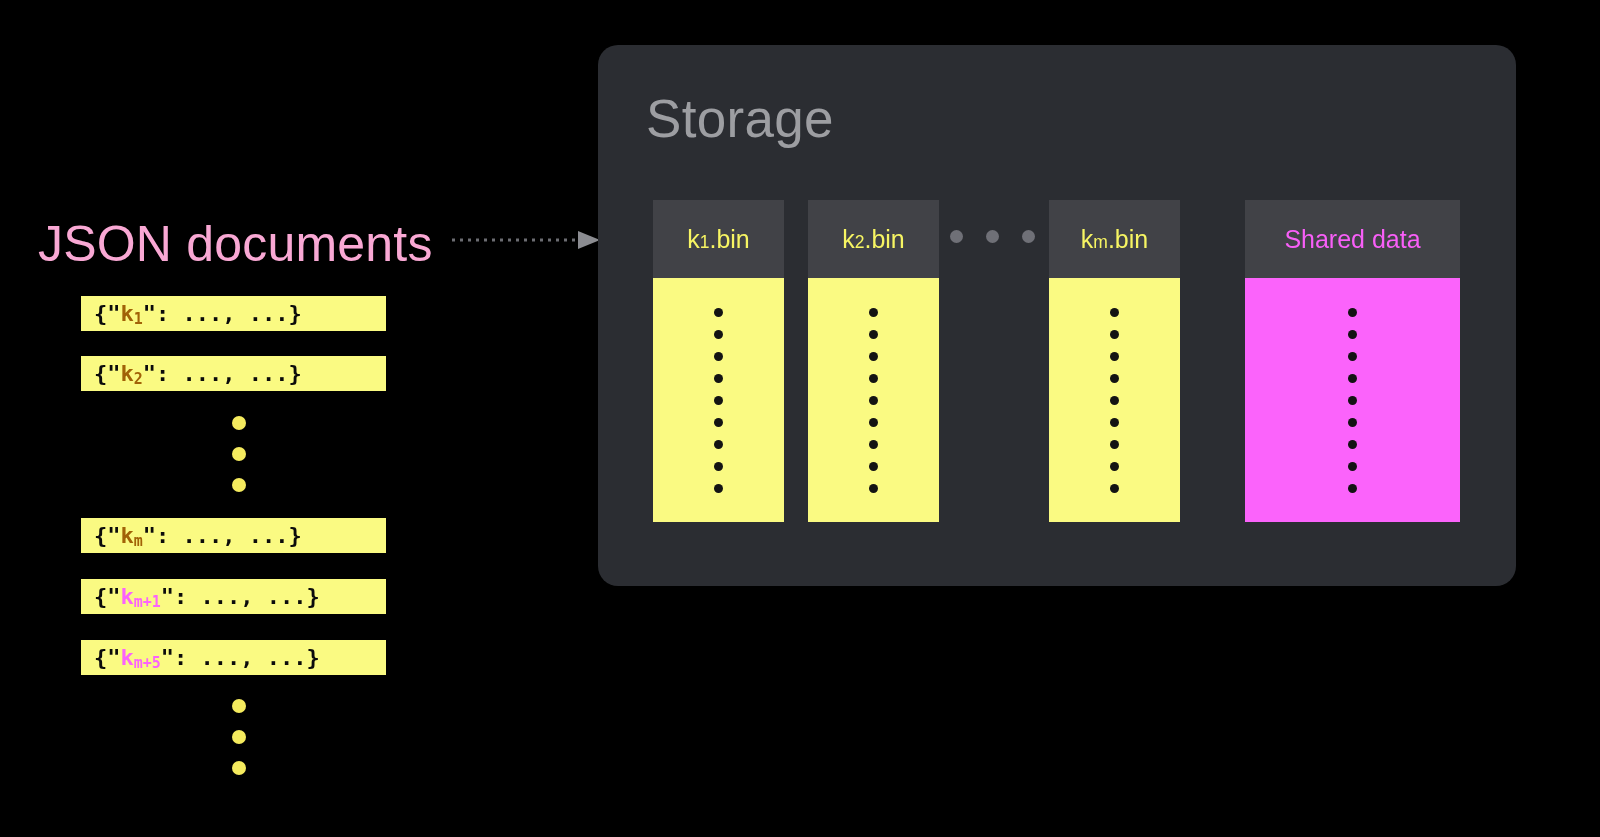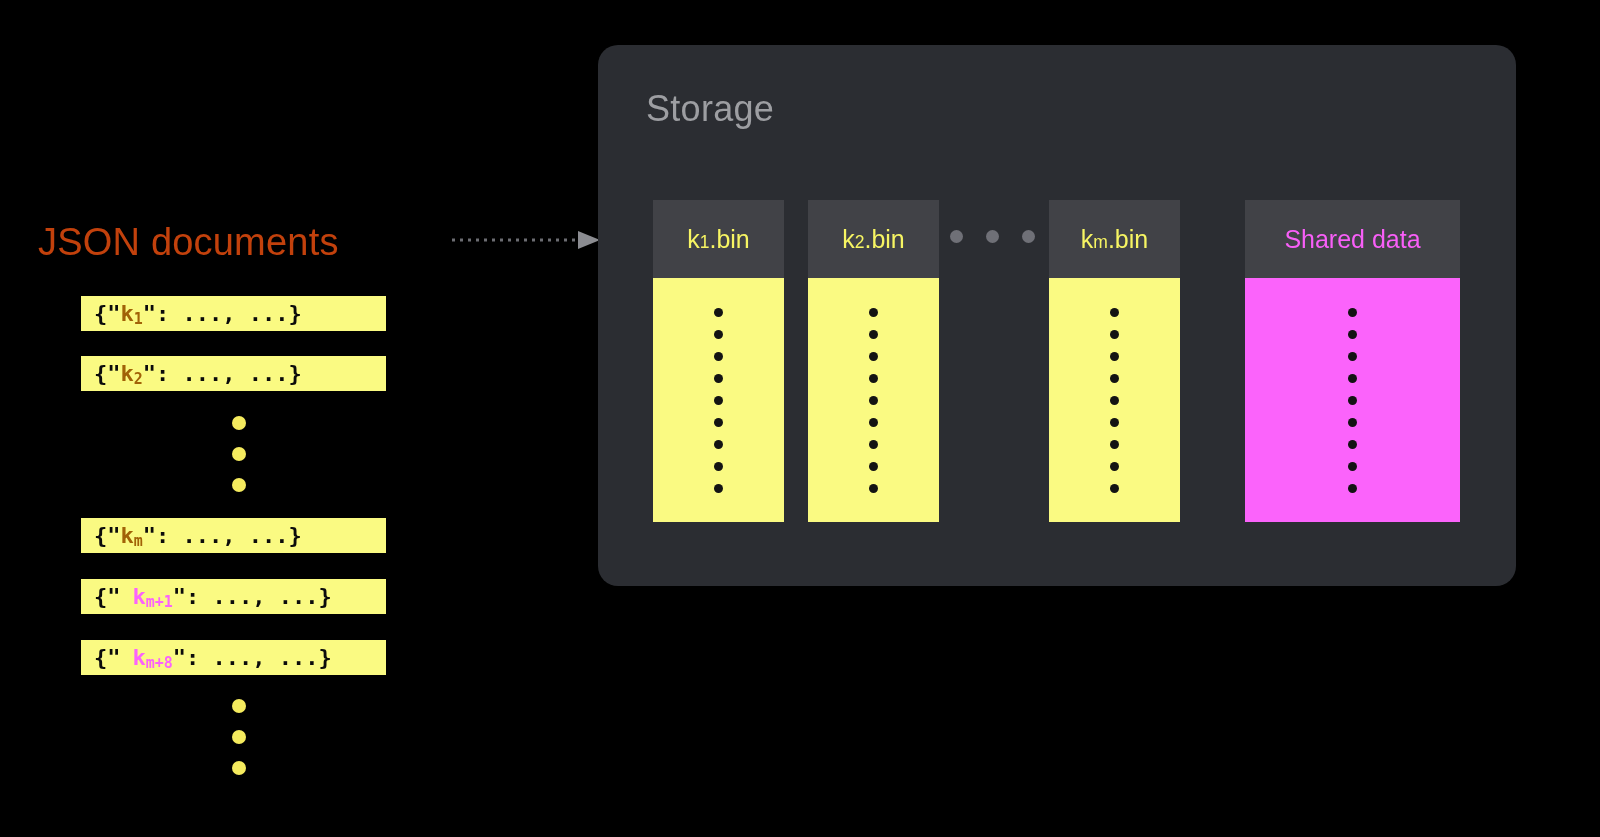--- a/index.html
+++ b/index.html
@@ -21,23 +21,23 @@
     position: absolute;
     left: 0;
     top: 0;
     width: 600px;
     height: 837px;
   }
 
   #json-documents-label {
     position: absolute;
     left: 38px;
-    top: 221px;
-    font-size: 38px;
-    color: #c2410c;
+    top: 215px;
+    font-size: 50px;
+    color: #f9a8d4;
     letter-spacing: 0.2px;
     white-space: nowrap;
   }
 
   .doc-box {
     position: absolute;
     left: 81px;
     height: 35px;
     background: #fafa82;
     display: flex;
@@ -49,21 +49,20 @@
     font-size: 22px;
     color: #0b0b0b;
     letter-spacing: 0px;
     white-space: nowrap;
   }
   .doc-box .k {
     color: #a16207;
   }
   .doc-box.shared .k {
     color: #fb63fb;
-    margin-left: 12px;
   }
   .doc-box sub {
     font-size: 0.68em;
     vertical-align: baseline;
     position: relative;
     bottom: -0.22em;
   }
 
   .vdots-yellow {
     position: absolute;
@@ -97,21 +96,21 @@
     width: 918px;
     height: 541px;
     background: #2b2d32;
     border-radius: 20px;
   }
 
   #storage-title {
     position: absolute;
     left: 48px;
     top: 43px;
-    font-size: 36px;
+    font-size: 53px;
     color: #9d9ea2;
     letter-spacing: 0.3px;
   }
 
   .bin {
     position: absolute;
     top: 155px;
   }
   .bin-header {
     height: 78px;
@@ -186,21 +185,21 @@
         <span class="k">k<sub>m</sub></span>
         <span>": ...,  ...}</span>
       </div>
       <div class="doc-box shared" style="top: 579px; width: 305px;">
         <span>{"</span>
         <span class="k">k<sub>m+1</sub></span>
         <span>": ...,  ...}</span>
       </div>
       <div class="doc-box shared" style="top: 640px; width: 305px;">
         <span>{"</span>
-        <span class="k">k<sub>m+8</sub></span>
+        <span class="k">k<sub>m+5</sub></span>
         <span>": ...,  ...}</span>
       </div>
     </div>
   <div id="documents-ellipses">
       <div class="vdots-yellow" style="left: 232px; top: 416px;">
         <span></span>
         <span></span>
         <span></span>
       </div>
       <div class="vdots-yellow" style="left: 232px; top: 699px;">

